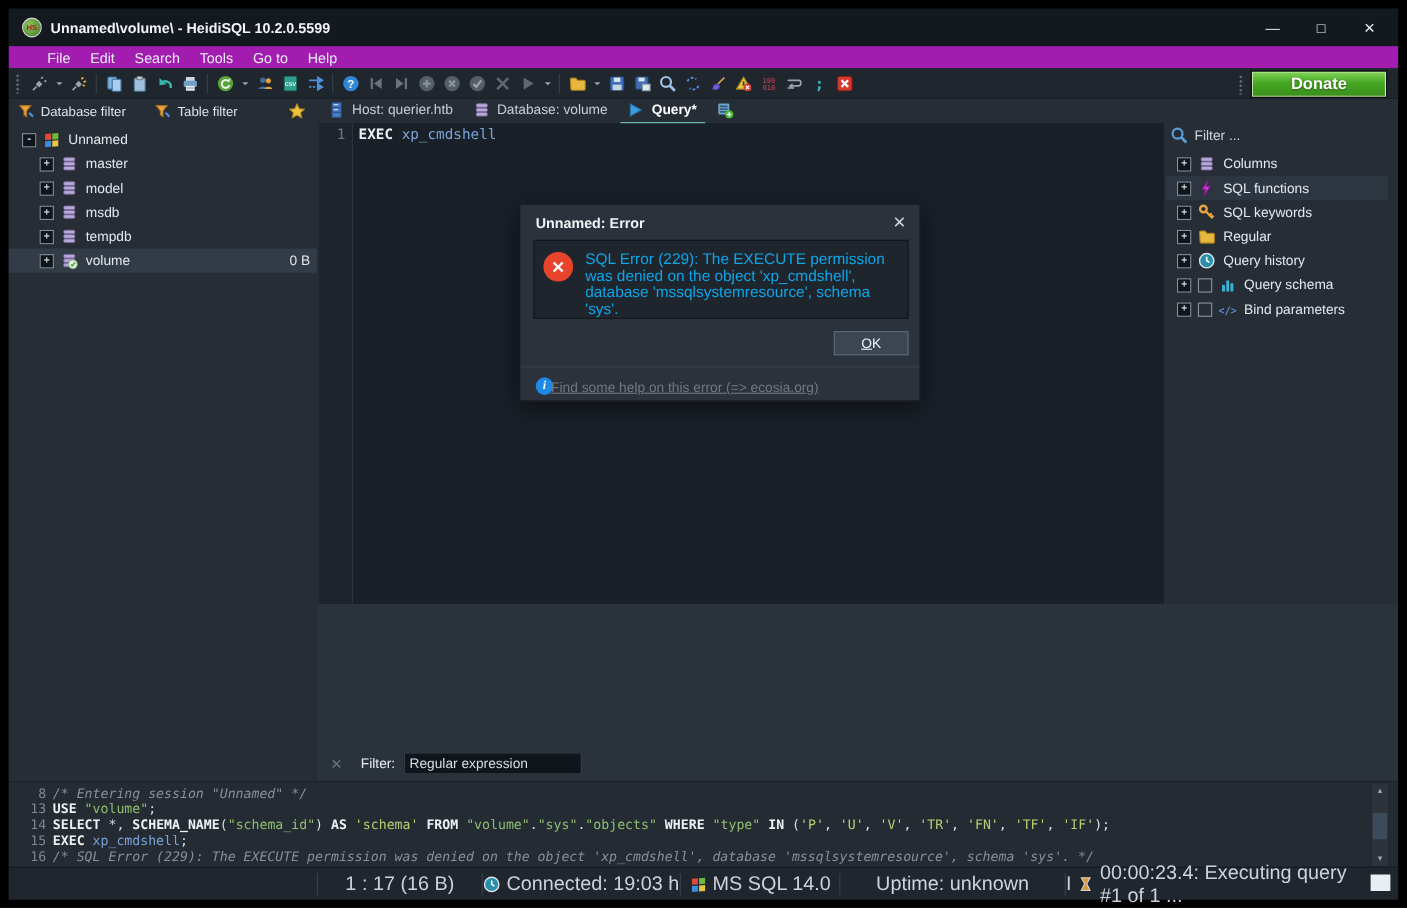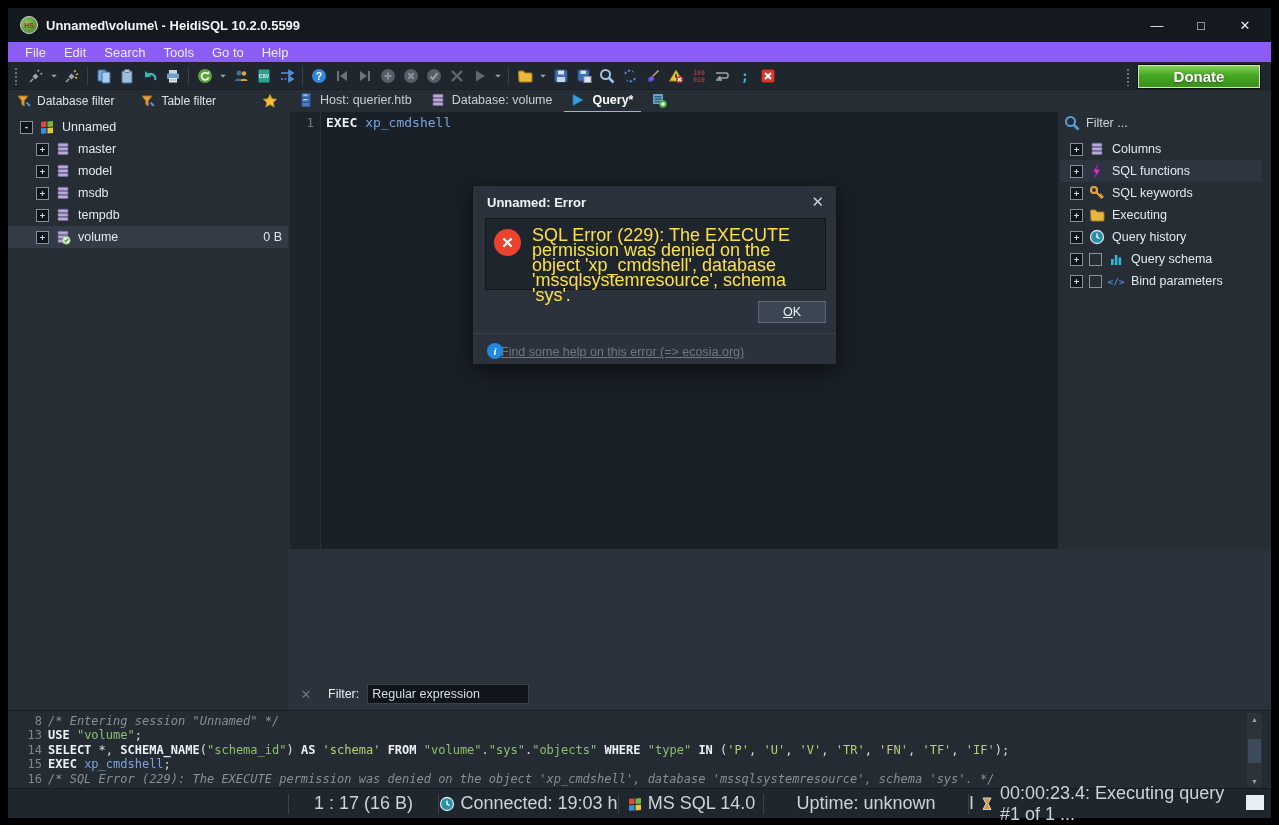--- a/index.html
+++ b/index.html
@@ -11,21 +11,21 @@
 
   
   #titlebar{left:0;top:0;width:1263px;height:34px;background:#14191f;display:flex;align-items:center;}
   #app-icon{width:18px;height:18px;border-radius:50%;background:radial-gradient(circle at 35% 35%,#8ec45e,#3f7d22);
             margin:0 8px 0 12px;display:flex;align-items:center;justify-content:center;
             color:#b41f1f;font-size:7px;font-weight:bold;border:1px solid #d8d8d8;box-sizing:border-box;}
   #title-text{font-size:13px;font-weight:bold;color:#f2f5f8;}
   .winbtn{width:44px;height:28px;display:flex;align-items:center;justify-content:center;
           color:#e8edf2;font-size:13px;}
   #win-controls{position:absolute;right:4px;top:3px;display:flex;}
-  #menubar{left:0;top:34px;width:1263px;height:20px;background:#8b5cf6;display:flex;align-items:center;padding-left:8px;box-sizing:border-box;}
+  #menubar{left:0;top:34px;width:1263px;height:20px;background:#a21caf;display:flex;align-items:center;padding-left:26px;box-sizing:border-box;}
   .menu-item{padding:2px 9px;color:#e8edf2;font-size:13px;}
   #toolbar{left:0;top:54px;width:1263px;height:28px;background:#20262e;display:flex;align-items:center;padding-left:4px;box-sizing:border-box;border-bottom:1px solid #1a2026;}
   .tb-icon{width:23px;height:24px;display:flex;align-items:center;justify-content:center;}
   .tb-caret{width:13px;height:24px;display:flex;align-items:center;justify-content:center;}
   .tb-sep{width:1px;height:18px;background:#39414a;margin:0 4px;}
   .grip{width:5px;height:18px;margin:0 5px 0 2px;background-image:radial-gradient(circle,#6a737d 1px,transparent 1.2px);background-size:4px 4px;}
   #donate-wrap{position:absolute;right:10px;top:56px;display:flex;align-items:center;}
   #donate-btn{width:122px;height:23px;background:linear-gradient(#84d65c,#46a723 45%,#3a8f1c);
               border:1px solid #0c1014;box-shadow:inset 0 0 0 1px #cfe9b0;
               display:flex;align-items:center;justify-content:center;
@@ -93,21 +93,21 @@
   #sb-whitebox{position:absolute;right:7px;top:6px;width:18px;height:15px;background:#e9eef2;}
 
   
   #dialog{left:464px;top:177px;width:365px;height:180px;background:#2b323b;border:1px solid #12171c;
           box-shadow:0 6px 22px rgba(0,0,0,.55);box-sizing:border-box;}
   #dialog-title{position:absolute;left:14px;top:9px;font-size:13px;font-weight:bold;color:#f2f5f8;}
   #dialog-close{position:absolute;right:12px;top:7px;color:#cdd5dc;font-size:15px;}
   #dialog-msgbox{position:absolute;left:12px;top:32px;width:341px;height:72px;background:#1f252d;border:1px solid #12171c;box-sizing:border-box;}
   #dlg-error-icon{position:absolute;left:8px;top:10px;width:27px;height:27px;border-radius:50%;background:#e8432d;
                   display:flex;align-items:center;justify-content:center;color:#fff;font-weight:bold;font-size:15px;}
-  #dialog-message{position:absolute;left:46px;top:9px;width:288px;color:#fde047;font-size:18px;line-height:15px;}
+  #dialog-message{position:absolute;left:46px;top:9px;width:288px;color:#0ea5e9;font-size:14px;line-height:15px;}
   #dialog-ok{position:absolute;right:10px;top:115px;width:68px;height:22px;background:#3c4653;border:1px solid #5d6875;
              display:flex;align-items:center;justify-content:center;color:#eef2f6;font-size:12.5px;box-sizing:border-box;}
   #dialog-ok u{text-decoration:underline;}
   #dialog-divider{position:absolute;left:0;top:147px;width:100%;height:1px;background:#3a424a;}
   #dlg-info-icon{position:absolute;left:14px;top:157px;width:16px;height:16px;border-radius:50%;background:#1e88e5;
                  display:flex;align-items:center;justify-content:center;color:#fff;font:italic bold 11px "Liberation Serif",serif;}
   #dialog-link{position:absolute;left:28px;top:159px;color:#6f7882;font-size:12.5px;text-decoration:underline;}
   svg{display:block;}
 </style>
 </head>
@@ -577,21 +577,21 @@
           </span>
           <span class="tree-label">SQL keywords</span>
         </div>
         <div class="tree-row" style="padding-left: 10px;">
           <div class="exp">+</div>
           <span class="tree-icon">
             <svg width="16" height="16" viewBox="0 0 16 16">
               <path d="M1.5 4a1 1 0 011-1h4l1.5 2h6a1 1 0 011 1v7a1 1 0 01-1 1h-11a1 1 0 01-1-1z" fill="#e8b83e" stroke="#a87f1e"></path>
             </svg>
           </span>
-          <span class="tree-label">Executing</span>
+          <span class="tree-label">Regular</span>
         </div>
         <div class="tree-row" style="padding-left: 10px;">
           <div class="exp">+</div>
           <span class="tree-icon">
             <svg width="16" height="16" viewBox="0 0 16 16">
               <circle cx="8" cy="8" r="6.5" fill="#2a8fa8" stroke="#d8e2ea" stroke-width="1.3"></circle>
               <path d="M8 4.5V8l2.5 1.5" stroke="#fff" stroke-width="1.4" fill="none"></path>
             </svg>
           </span>
           <span class="tree-label">Query history</span>

